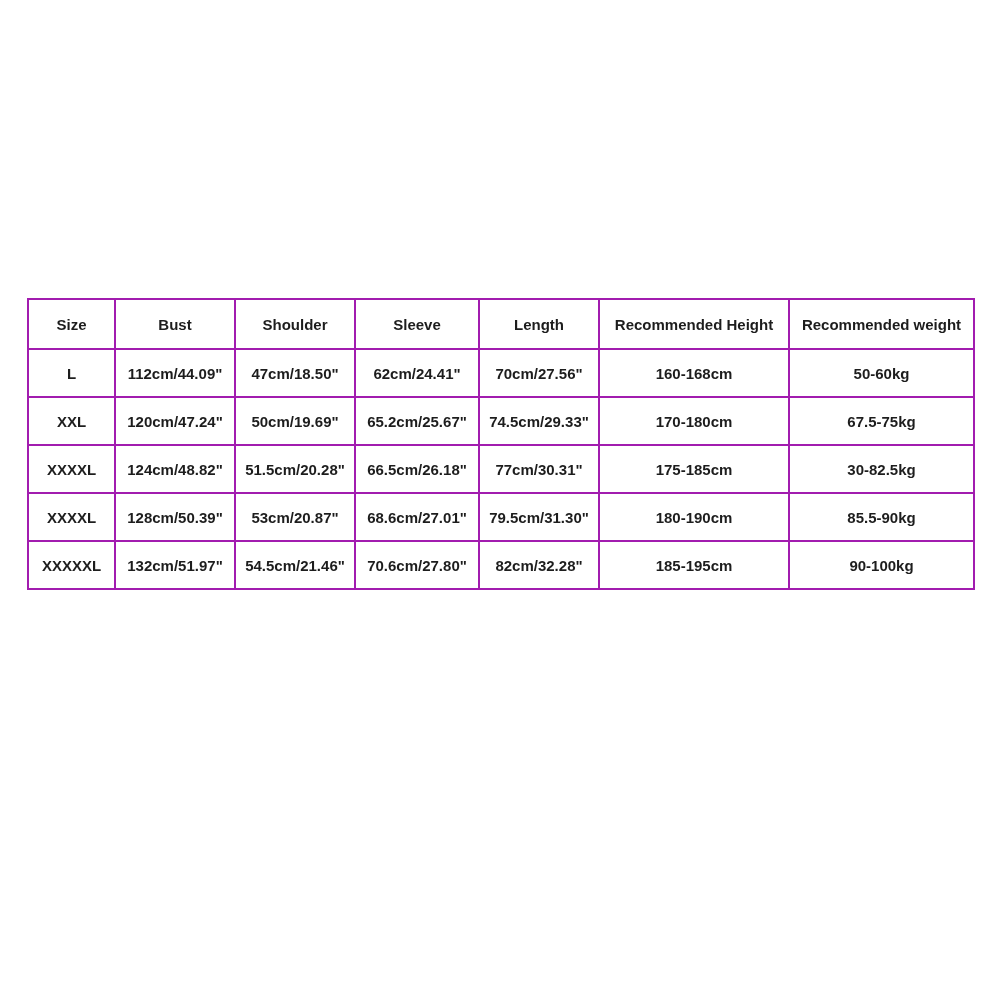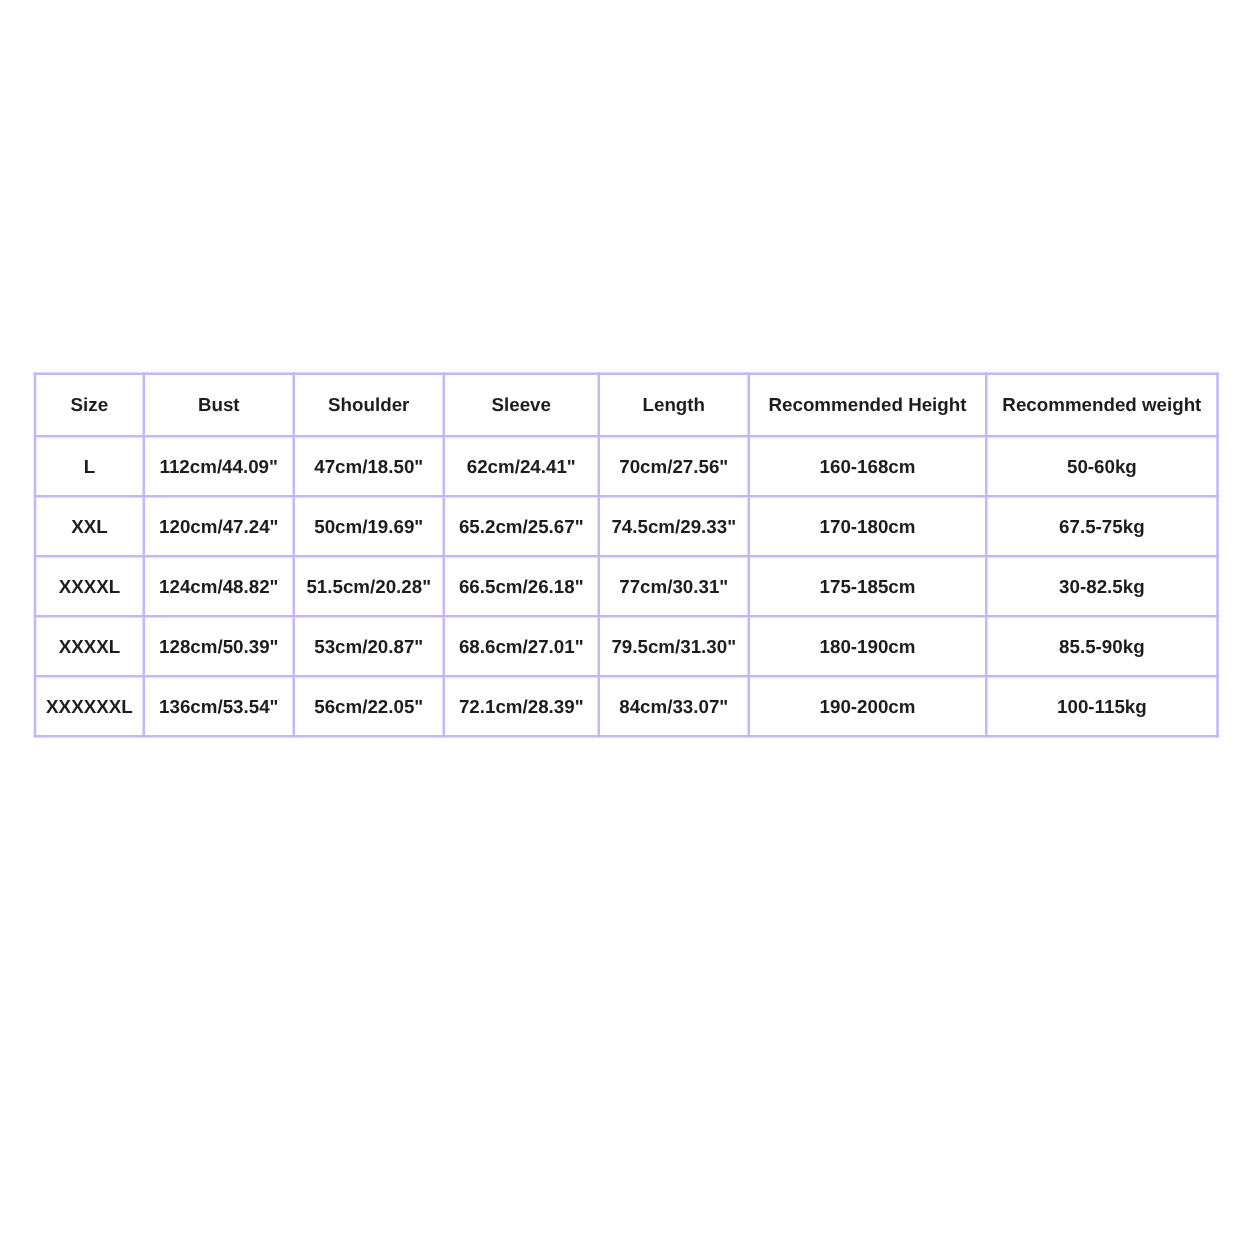--- a/index.html
+++ b/index.html
@@ -18,21 +18,21 @@
     left: 27px;
     top: 298px;
   }
   table.size-chart {
     border-collapse: collapse;
     table-layout: fixed;
     background: #ffffff;
   }
   table.size-chart th,
   table.size-chart td {
-    border: 2px solid #c4b5fd;
+    border: 2px solid #a21caf;
     padding: 0;
     text-align: center;
     vertical-align: middle;
     font-weight: bold;
     color: #1d1d1d;
     background: #ffffff;
     overflow: hidden;
     white-space: nowrap;
   }
   table.size-chart th {
@@ -107,23 +107,23 @@
       <tr>
         <td>XXXXL</td>
         <td>128cm/50.39"</td>
         <td>53cm/20.87"</td>
         <td>68.6cm/27.01"</td>
         <td>79.5cm/31.30"</td>
         <td>180-190cm</td>
         <td>85.5-90kg</td>
       </tr>
       <tr>
-        <td>XXXXXXL</td>
-        <td>136cm/53.54"</td>
-        <td>56cm/22.05"</td>
-        <td>72.1cm/28.39"</td>
-        <td>84cm/33.07"</td>
-        <td>190-200cm</td>
-        <td>100-115kg</td>
+        <td>XXXXXL</td>
+        <td>132cm/51.97"</td>
+        <td>54.5cm/21.46"</td>
+        <td>70.6cm/27.80"</td>
+        <td>82cm/32.28"</td>
+        <td>185-195cm</td>
+        <td>90-100kg</td>
       </tr>
     </tbody>
   </table>
 </div>
 
 </body></html>

